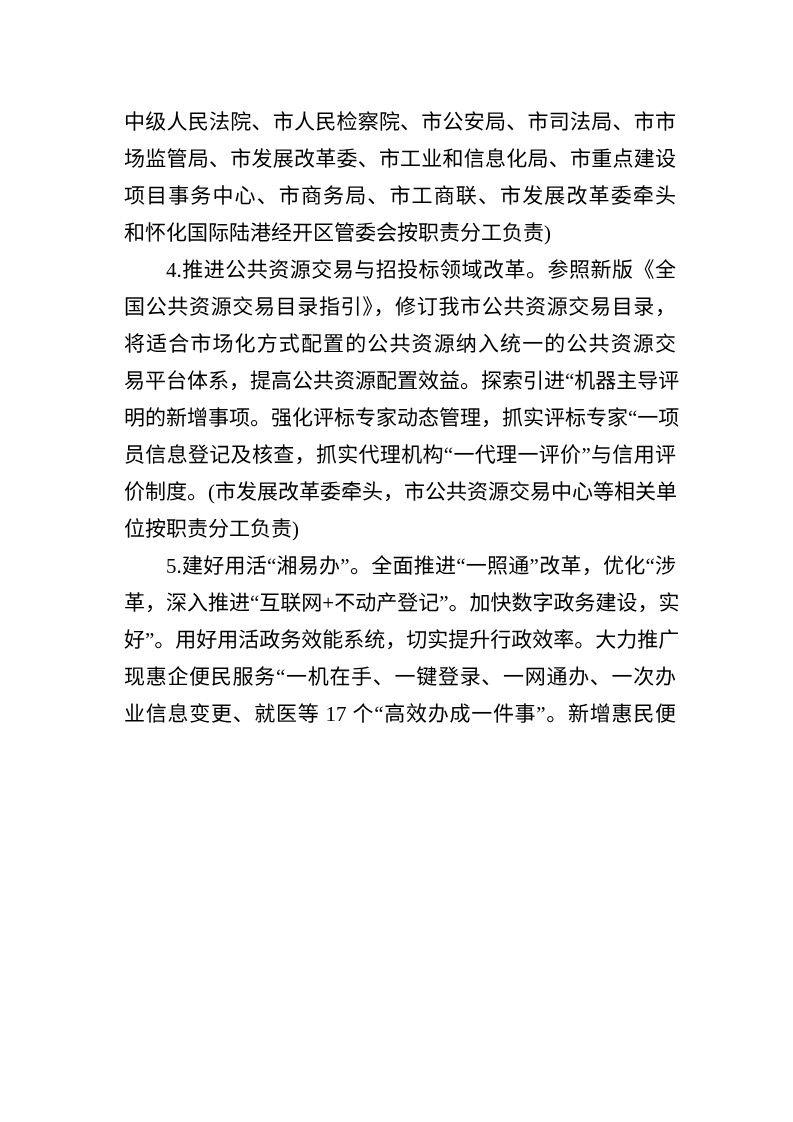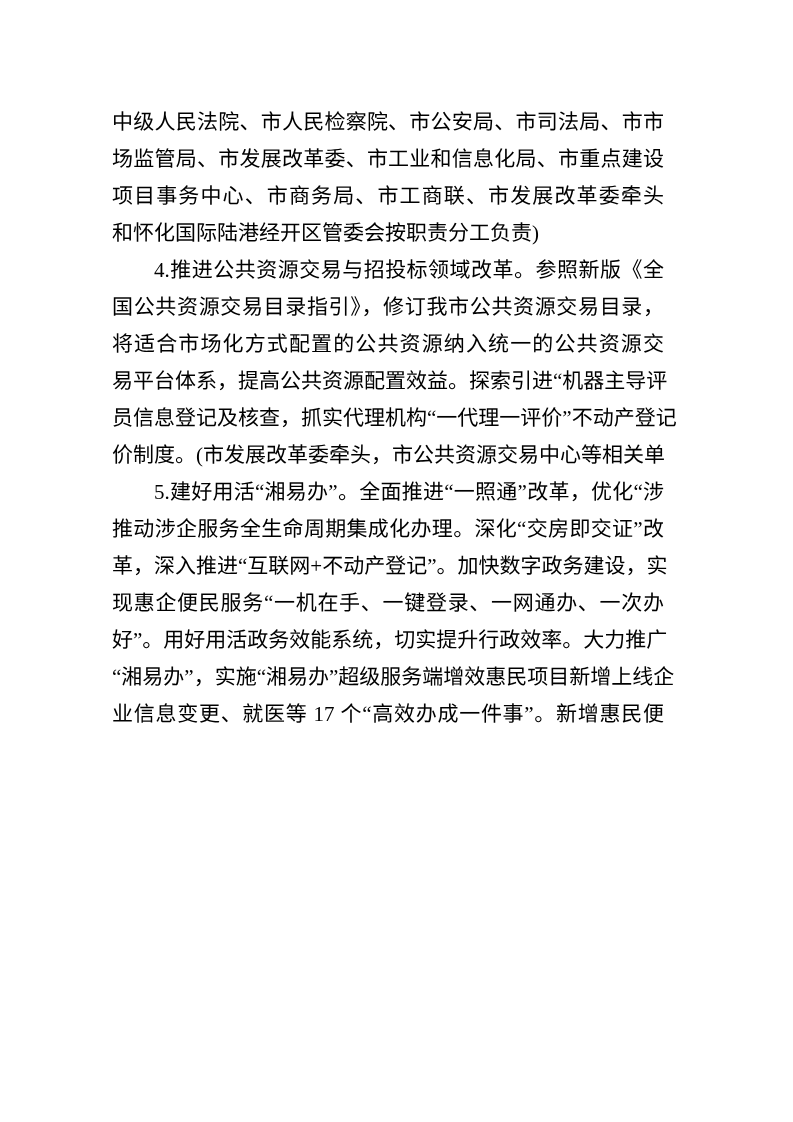--- a/index.html
+++ b/index.html
@@ -14,21 +14,21 @@
   }
   .page {
     position: relative;
     width: 793px;
     height: 1122px;
     background: #ffffff;
     overflow: hidden;
   }
   .doc-body {
     position: absolute;
-    left: 112px;
+    left: 124px;
     top: 104px;
     width: 552px;
     font-family: "Liberation Serif", "DejaVu Serif", serif;
     font-size: 21px;
     line-height: 37px;
     color: #000000;
     letter-spacing: 0;
   }
   .paragraph {
     margin: 0;
@@ -58,26 +58,26 @@
         <div class="line">中级人民法院、市人民检察院、市公安局、市司法局、市市</div>
         <div class="line">场监管局、市发展改革委、市工业和信息化局、市重点建设</div>
         <div class="line">项目事务中心、市商务局、市工商联、市发展改革委牵头</div>
         <div class="line last">和怀化国际陆港经开区管委会按职责分工负责)</div>
       </div>
       <div class="paragraph">
         <div class="line indent">4.推进公共资源交易与招投标领域改革。参照新版《全</div>
         <div class="line">国公共资源交易目录指引》，修订我市公共资源交易目录，</div>
         <div class="line">将适合市场化方式配置的公共资源纳入统一的公共资源交</div>
         <div class="line">易平台体系，提高公共资源配置效益。探索引进“机器主导评</div>
-        <div class="line">员信息登记及核查，抓实代理机构“一代理一评价”不动产登记</div>
+        <div class="line">明的新增事项。强化评标专家动态管理，抓实评标专家“一项</div>
+        <div class="line">员信息登记及核查，抓实代理机构“一代理一评价”与信用评</div>
         <div class="line">价制度。(市发展改革委牵头，市公共资源交易中心等相关单</div>
+        <div class="line last">位按职责分工负责)</div>
       </div>
       <div class="paragraph">
         <div class="line indent">5.建好用活“湘易办”。全面推进“一照通”改革，优化“涉</div>
-        <div class="line">推动涉企服务全生命周期集成化办理。深化“交房即交证”改</div>
         <div class="line">革，深入推进“互联网+不动产登记”。加快数字政务建设，实</div>
+        <div class="line">好”。用好用活政务效能系统，切实提升行政效率。大力推广</div>
         <div class="line">现惠企便民服务“一机在手、一键登录、一网通办、一次办</div>
-        <div class="line">好”。用好用活政务效能系统，切实提升行政效率。大力推广</div>
-        <div class="line">“湘易办”，实施“湘易办”超级服务端增效惠民项目新增上线企</div>
         <div class="line">业信息变更、就医等 17 个“高效办成一件事”。新增惠民便</div>
       </div>
     </section>
 </main>
 
 </body></html>

